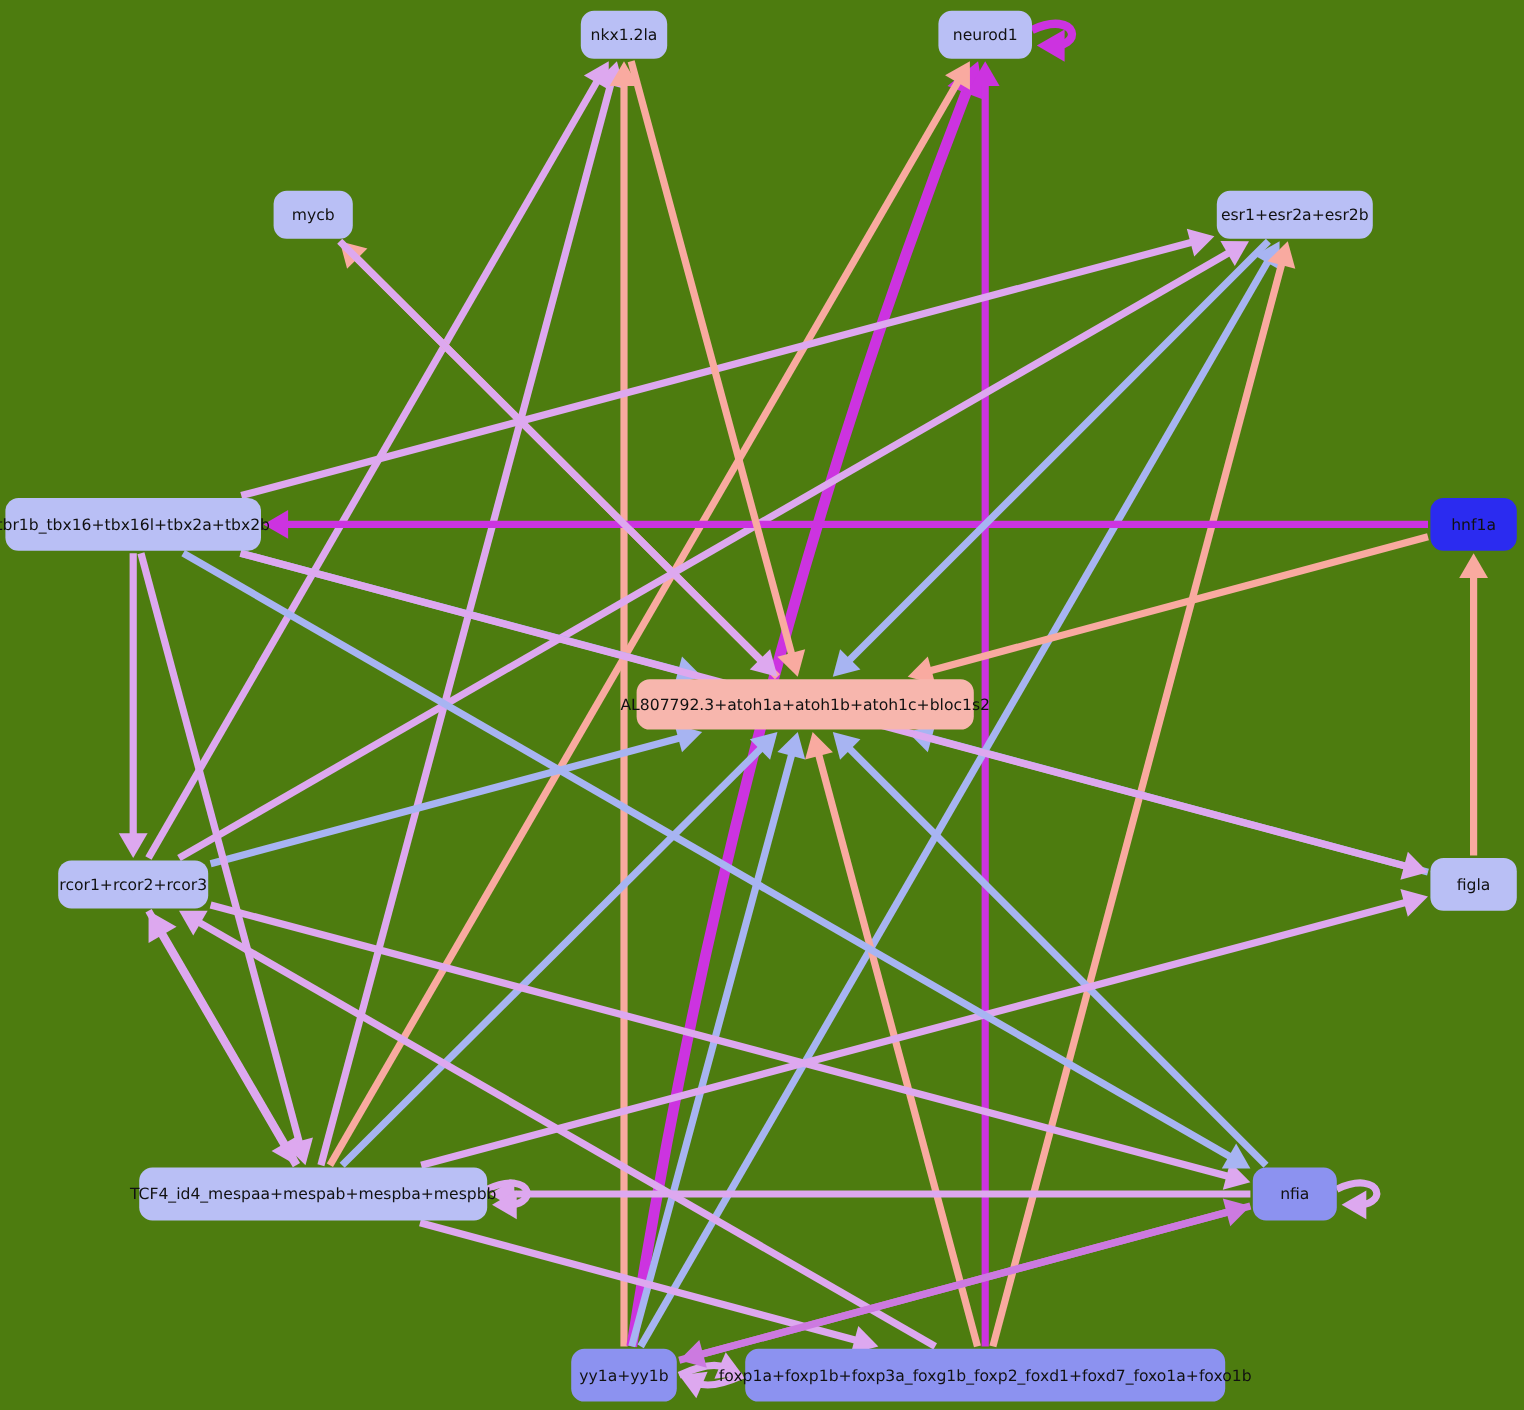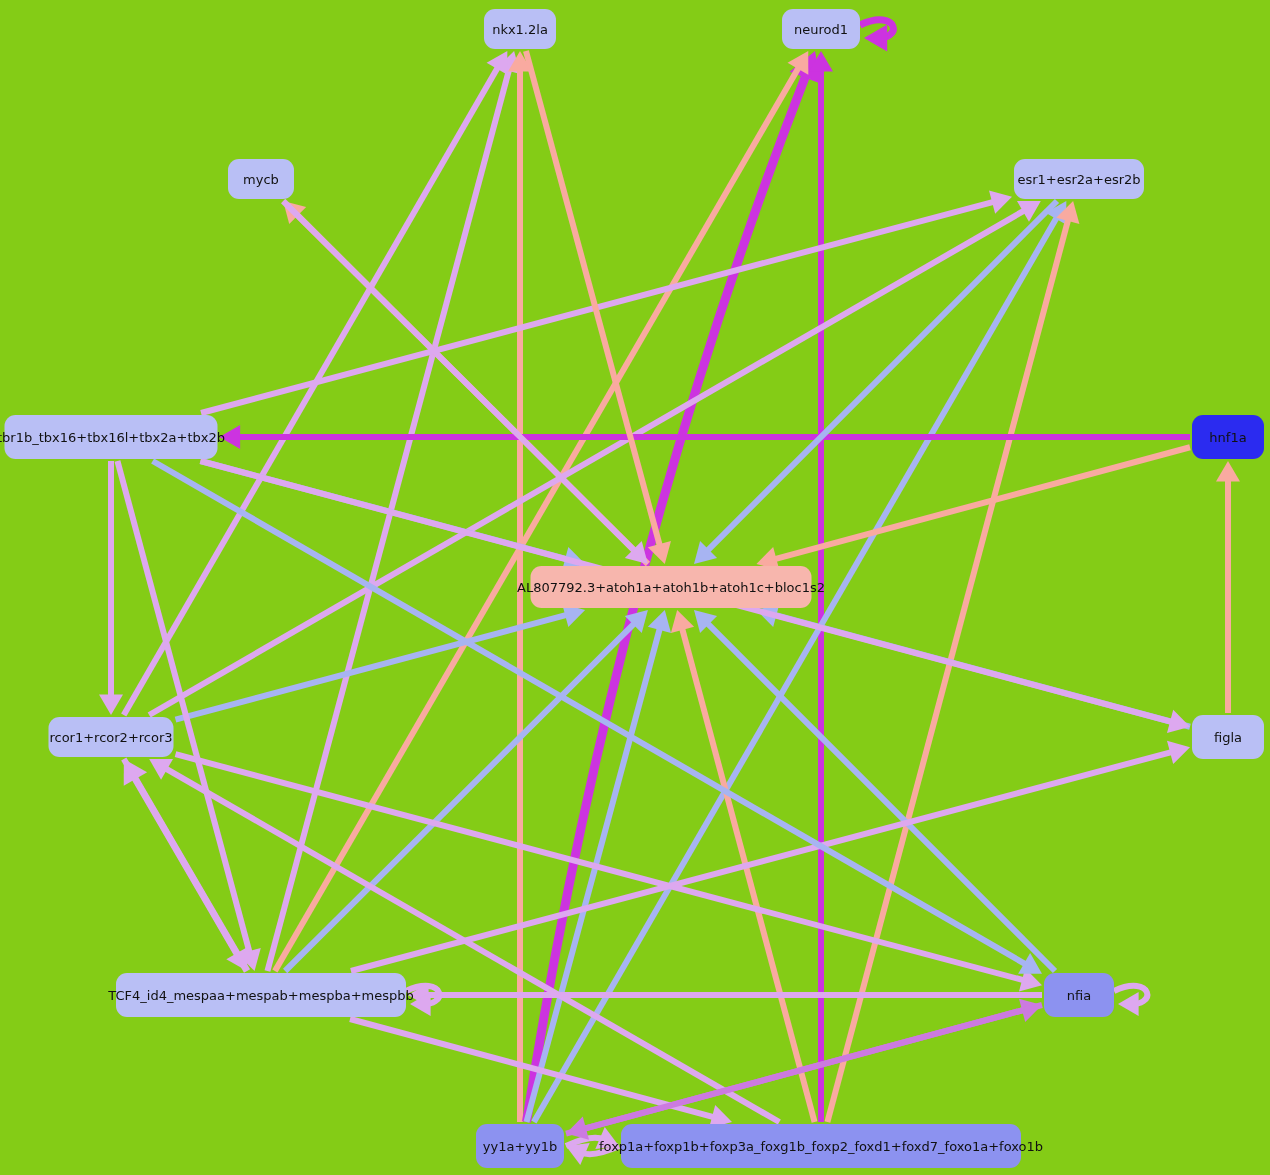--- a/index.html
+++ b/index.html
@@ -1,17 +1,17 @@
 <!DOCTYPE html>
 <html><head>
 <meta charset="utf-8">
 <style>
   html,body{margin:0;padding:0;background:#ffffff;}
   body{width:1270px;height:1175px;overflow:hidden;font-family:"DejaVu Sans",sans-serif;}
-  #graph-root{position:relative;width:1270px;height:1175px;background:#84cc16;}
+  #graph-root{position:relative;width:1270px;height:1175px;background:#4d7c0f;}
   svg#net{position:absolute;left:0;top:0;width:1270px;height:1175px;}
   .node-rect{stroke:none;}
   .node-label{font-family:"DejaVu Sans",sans-serif;font-size:13px;text-anchor:middle;dominant-baseline:middle;fill:#111111;}
   .edge{fill:none;stroke-linecap:butt;}
 </style>
 </head>
 <body>
 
 <div id="graph-root">
   <svg id="net" viewBox="0 0 1270 1175" xmlns="http://www.w3.org/2000/svg">

